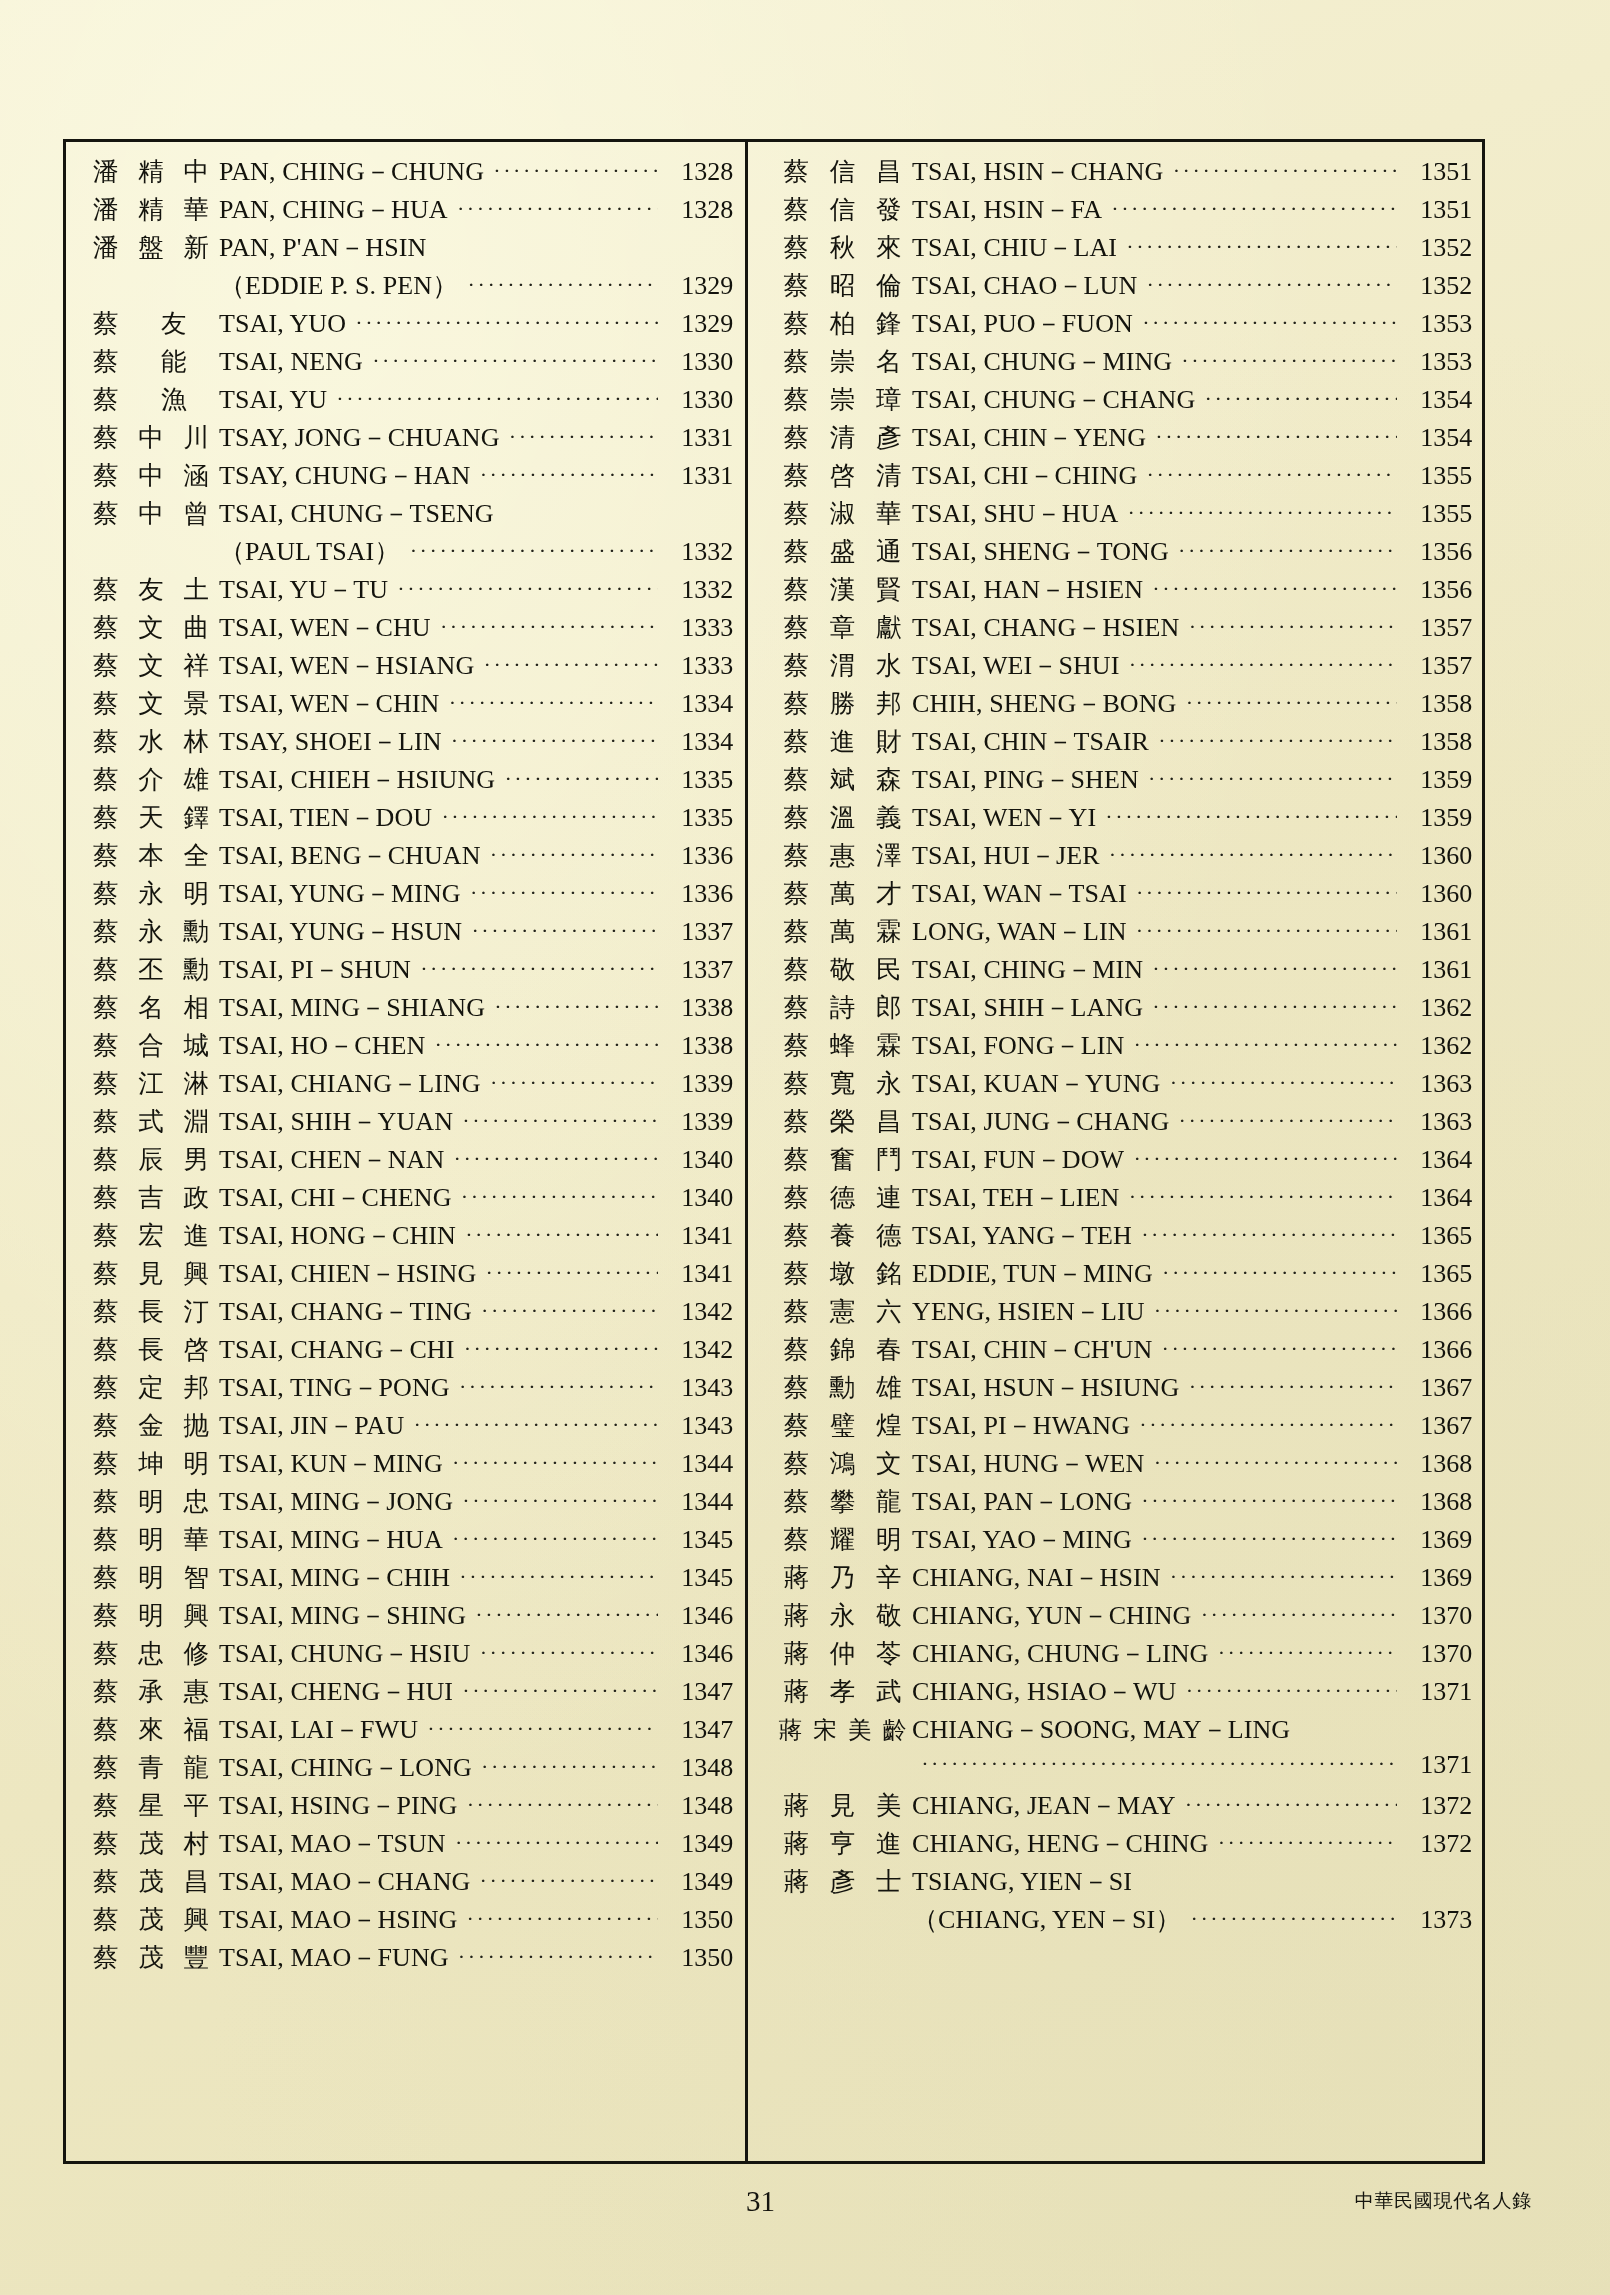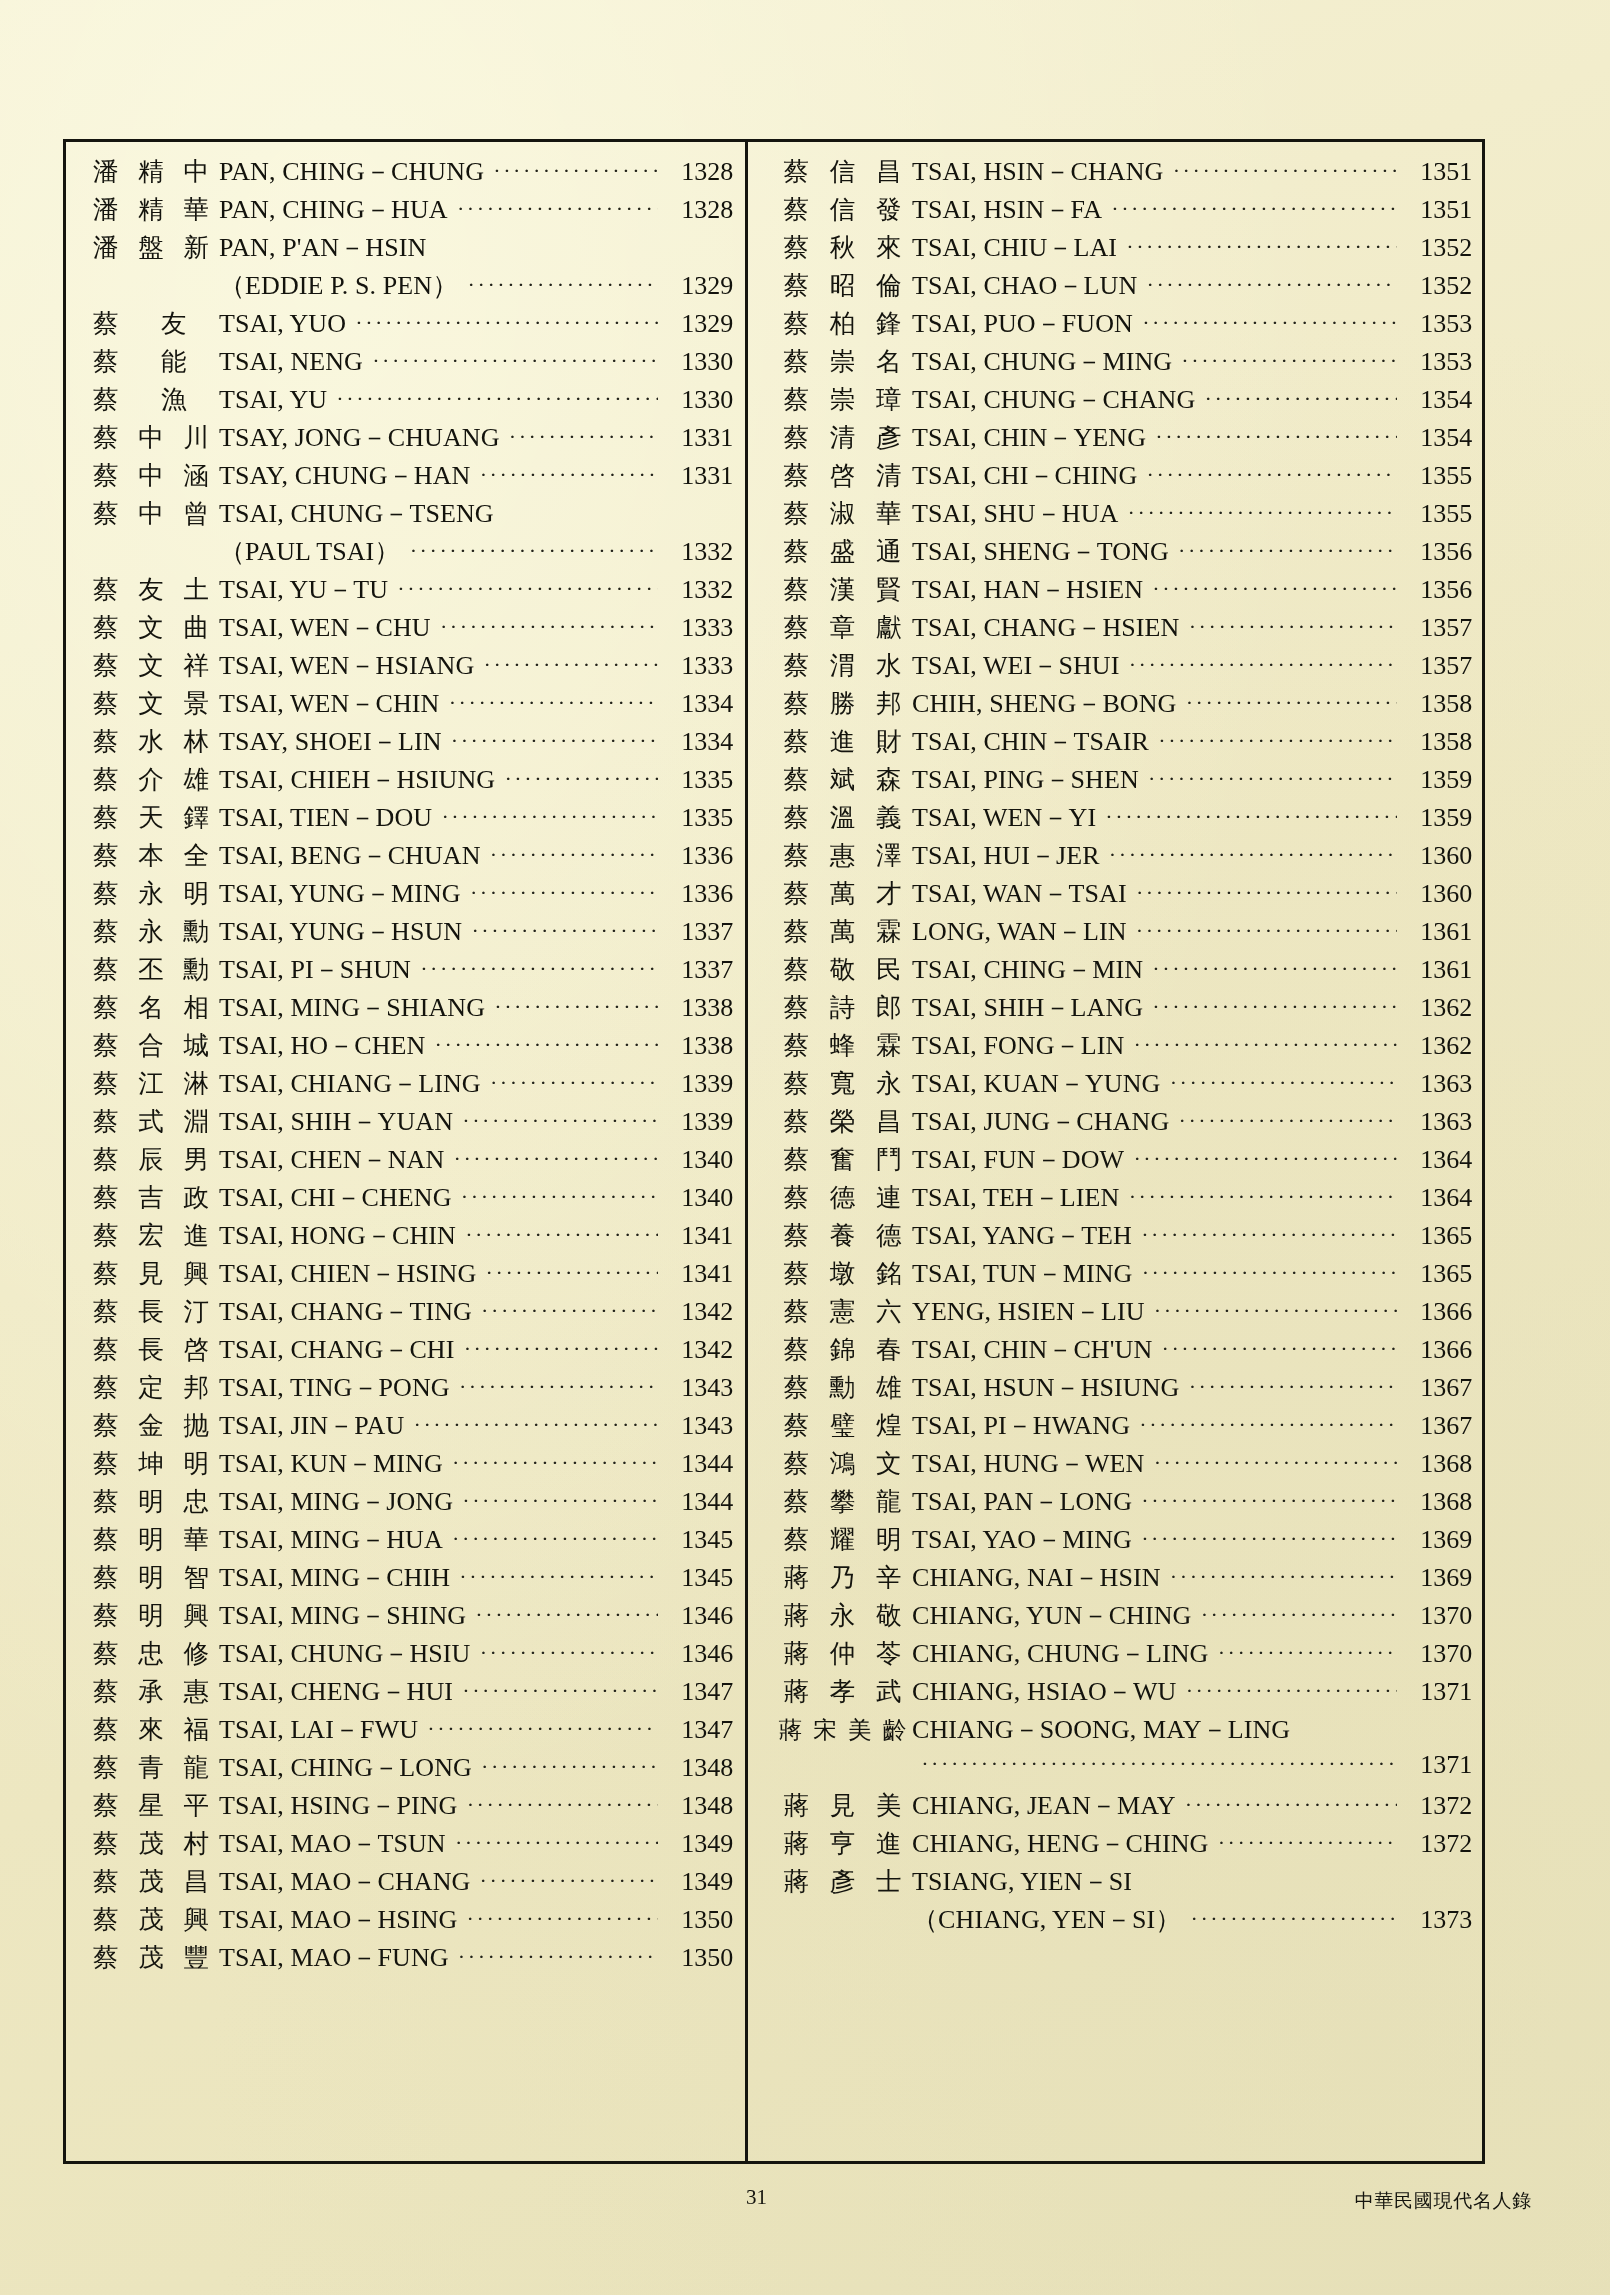--- a/index.html
+++ b/index.html
@@ -134,21 +134,21 @@
     left: 0;
     right: 0;
     top: 2185px;
     height: 65px;
   }
   .page-no {
     position: absolute;
     left: 746px;
     top: 0;
     font-family: "Liberation Serif", serif;
-    font-size: 21px;
+    font-size: 29px;
     color: #14140e;
   }
   .book-title {
     position: absolute;
     right: 79px;
     top: 2.6px;
     font-family: "DejaVu Sans", sans-serif;
     font-size: 19px;
     letter-spacing: 0.7px;
     color: #14140e;
@@ -1076,21 +1076,21 @@
           <div class="pg">1365</div>
         </div>
       </div>
       <div class="entry">
         <div class="cn-name n3">
           <span class="ch">蔡</span>
           <span class="ch">墩</span>
           <span class="ch">銘</span>
         </div>
         <div class="rom-wrap">
-          <div class="rom">TSAI, TUN－MING</div>
+          <div class="rom">EDDIE, TUN－MING</div>
           <div class="leader"></div>
           <div class="pg">1365</div>
         </div>
       </div>
       <div class="entry">
         <div class="cn-name n3">
           <span class="ch">蔡</span>
           <span class="ch">憲</span>
           <span class="ch">六</span>
         </div>

